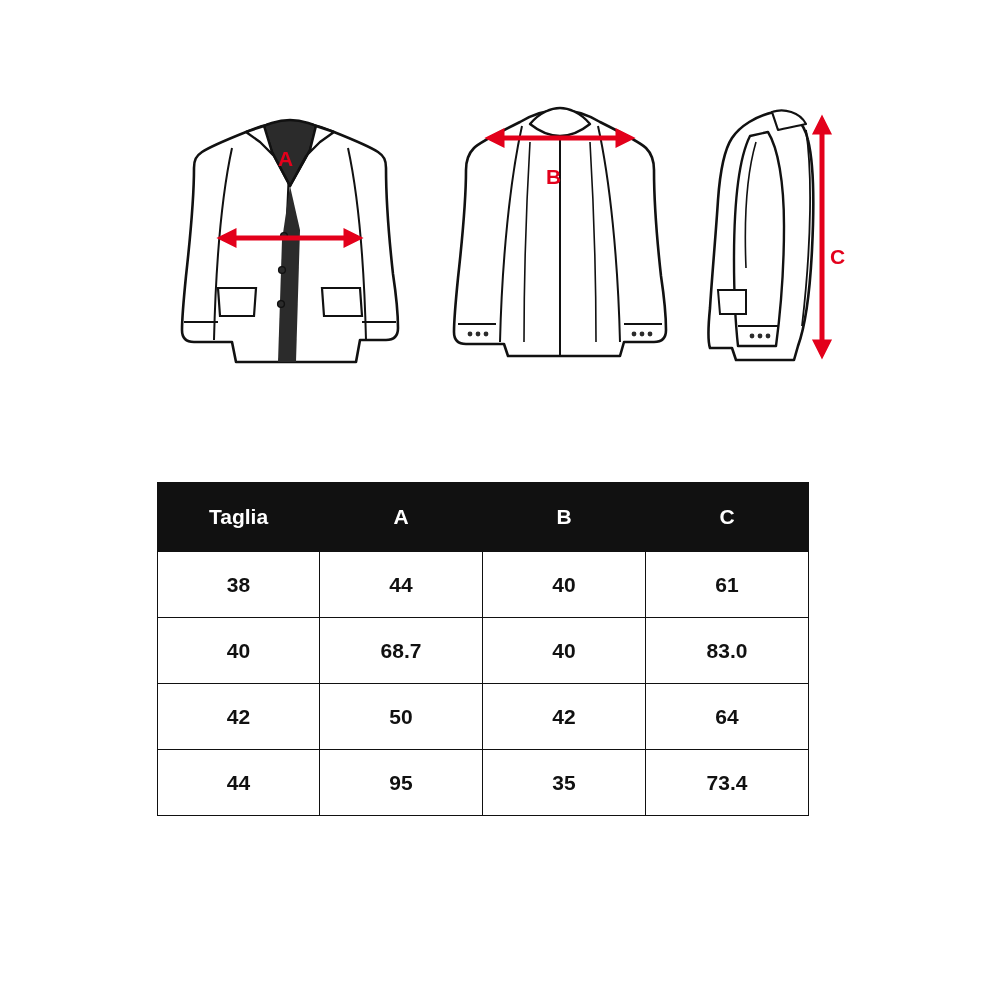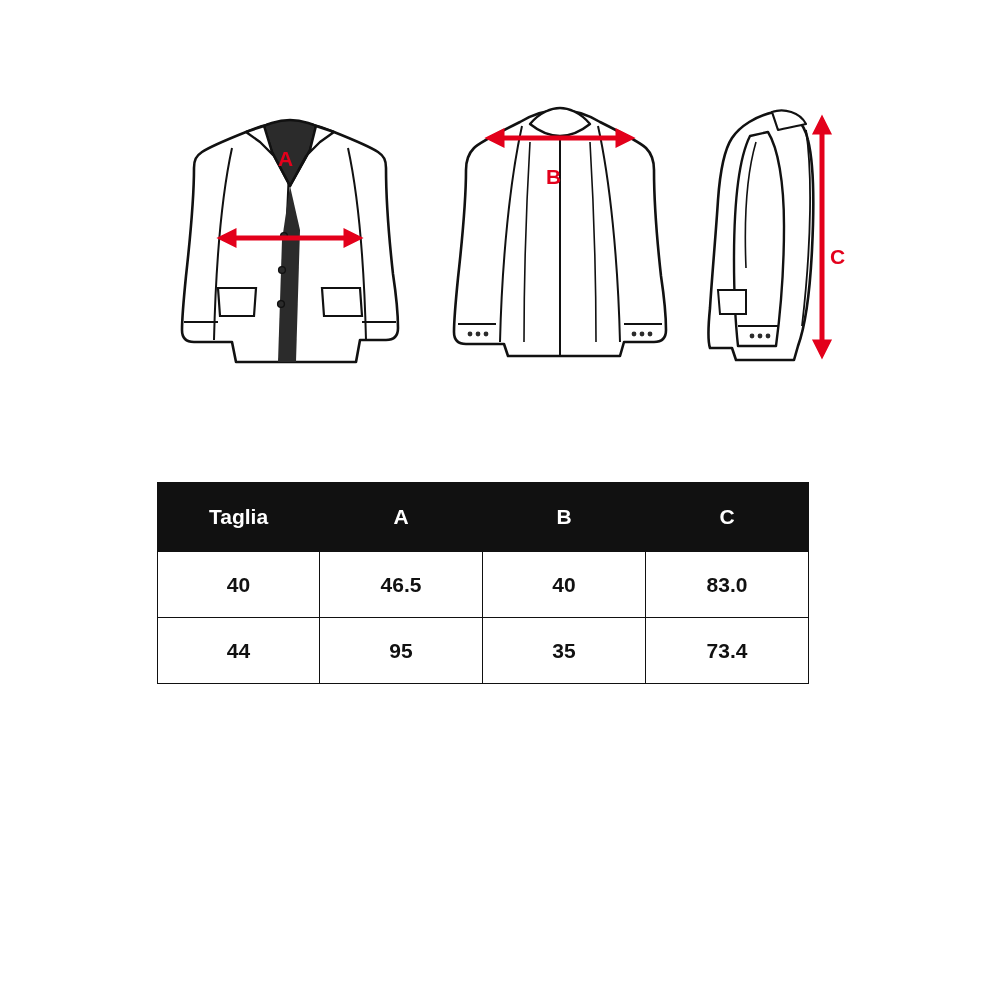--- a/index.html
+++ b/index.html
@@ -220,24 +220,36 @@
       <thead>
         <tr>
           <th>Taglia</th>
           <th>A</th>
           <th>B</th>
           <th>C</th>
         </tr>
       </thead>
       <tbody>
         <tr>
+          <td>38</td>
+          <td>44</td>
           <td>40</td>
-          <td>46.5</td>
+          <td>61</td>
+        </tr>
+        <tr>
+          <td>40</td>
+          <td>68.7</td>
           <td>40</td>
           <td>83.0</td>
+        </tr>
+        <tr>
+          <td>42</td>
+          <td>50</td>
+          <td>42</td>
+          <td>64</td>
         </tr>
         <tr>
           <td>44</td>
           <td>95</td>
           <td>35</td>
           <td>73.4</td>
         </tr>
       </tbody>
     </table>
   </div>

